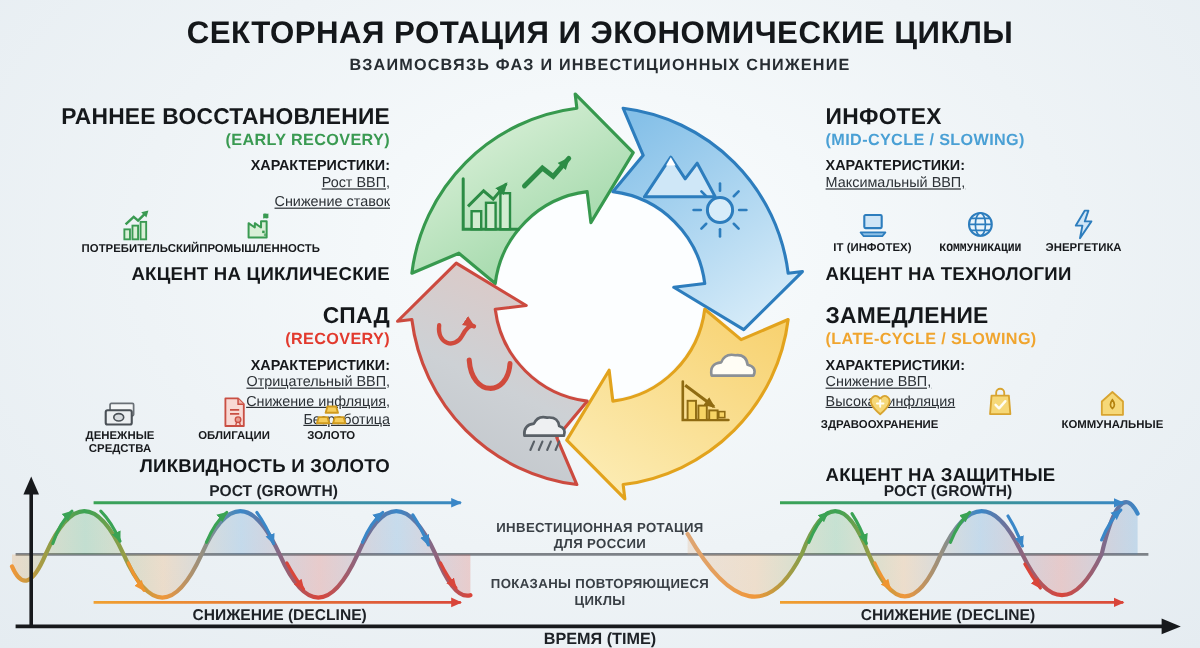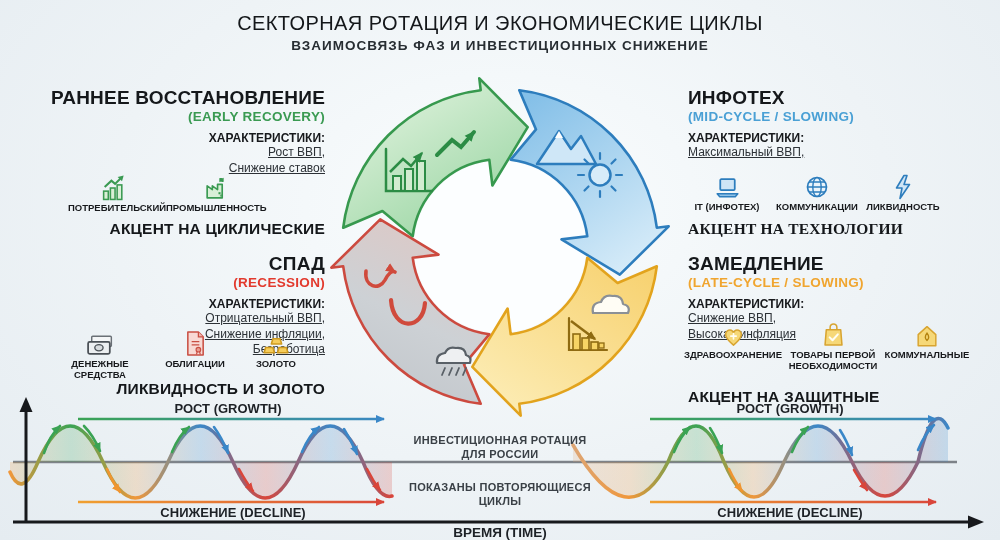--- a/index.html
+++ b/index.html
@@ -5,21 +5,21 @@
   html,body{margin:0;padding:0;}
   .stage{
     position:relative;width:1000px;height:540px;overflow:hidden;
     font-family:"Liberation Sans",sans-serif;
     background:radial-gradient(ellipse at 50% 38%, #fafdfe 0%, #eef3f6 55%, #e5ecf1 100%);
     color:#15181b;
   }
   .abs{position:absolute;}
   
   .hdr{left:0;top:12px;width:1000px;text-align:center;}
-  .hdr h1{margin:0;font-size:20px;font-weight:normal;letter-spacing:.4px;color:#14171a;}
+  .hdr h1{margin:0;font-size:26px;font-weight:bold;letter-spacing:.4px;color:#14171a;}
   .hdr .sub{margin-top:3px;font-size:13.5px;font-weight:bold;letter-spacing:1px;color:#272d32;}
   
   .phase h2{margin:0;font-size:19px;font-weight:bold;letter-spacing:.2px;line-height:1.05;}
   .phase .psub{font-size:13.5px;font-weight:bold;letter-spacing:.3px;margin-top:1px;}
   .phase .chlbl{font-size:12px;font-weight:bold;margin-top:7px;color:#17191c;}
   .phase .ch{font-size:12px;color:#2c3136;line-height:1.3;text-decoration:underline;}
   .ta-r{text-align:right;} .ta-l{text-align:left;}
   .sub-early{color:var(--green,#3a9a52);}
   .sub-mid{color:var(--light_blue,#4aa0d5);}
   .sub-rec{color:var(--red,#e23a2e);}
@@ -192,42 +192,42 @@
     <div class="ch">Максимальный ВВП,</div>
   </section>
 
   <div class="sector" style="left:682px;top:176px;width:90px;">
     <svg width="29" height="24" viewBox="0 0 28 22" style="margin:0 auto;">
       <rect x="7" y="2.5" width="14" height="10.5" rx="1" fill="#cfe5f6" stroke="#2d7dbd" stroke-width="1.7"></rect>
       <path d="M4 16.5 H24 L21.5 19.5 H6.5 Z" fill="#8fc1e6" stroke="#2d7dbd" stroke-width="1.4" stroke-linejoin="round"></path>
     </svg>
     <div class="lbl nowrap">IT (ИНФОТЕХ)</div>
   </div>
-  <div class="sector" style="left:772px;top:174px;width:90px;">
+  <div class="sector" style="left:772px;top:174px;width:90px;font-family:Liberation Mono, monospace;">
     <svg width="26" height="26" viewBox="0 0 26 26" style="margin:0 auto;">
       <circle cx="13" cy="13" r="9.5" fill="#eaf4fb" stroke="#2d7dbd" stroke-width="1.7"></circle>
       <ellipse cx="13" cy="13" rx="4.2" ry="9.5" fill="none" stroke="#2d7dbd" stroke-width="1.4"></ellipse>
       <path d="M3.6 13 H22.4 M5.1 8 H20.9 M5.1 18 H20.9" stroke="#2d7dbd" stroke-width="1.4" fill="none"></path>
     </svg>
     <div class="lbl nowrap">КОММУНИКАЦИИ</div>
   </div>
   <div class="sector" style="left:858px;top:174px;width:90px;">
     <svg width="26" height="26" viewBox="0 0 26 26" style="margin:0 auto;">
       <polygon points="14,1.5 6.5,14 12,14 10,24.5 19.5,10.5 14,10.5 17,1.5" fill="#cfe5f6" stroke="#2d7dbd" stroke-width="1.6" stroke-linejoin="round"></polygon>
     </svg>
-    <div class="lbl nowrap">ЛИКВИДНОСТЬ</div>
-  </div>
-  <div class="accent ta-l" style="left:688px;top:220px;width:300px;font-family:Liberation Serif, serif;">АКЦЕНТ НА ТЕХНОЛОГИИ</div>
+    <div class="lbl nowrap">ЭНЕРГЕТИКА</div>
+  </div>
+  <div class="accent ta-l" style="left:688px;top:220px;width:300px;">АКЦЕНТ НА ТЕХНОЛОГИИ</div>
 
   <section class="abs phase ta-r" style="left:30px;top:254px;width:295px;">
     <h2>СПАД</h2>
-    <div class="psub sub-rec">(RECESSION)</div>
+    <div class="psub sub-rec">(RECOVERY)</div>
     <div class="chlbl">ХАРАКТЕРИСТИКИ:</div>
     <div class="ch">Отрицательный ВВП,</div>
-    <div class="ch">Снижение инфляции,</div>
+    <div class="ch">Снижение инфляция,</div>
     <div class="ch">Безработица</div>
   </section>
 
   <div class="sector" style="left:63px;top:334px;width:74px;">
     <svg width="31" height="23" viewBox="0 0 30 22" style="margin:0 auto;">
       <rect x="6.5" y="2" width="19" height="10" rx="1" fill="#f4f6f7" stroke="#6a7076" stroke-width="1.4"></rect>
       <rect x="3" y="7.5" width="21" height="11.5" rx="1.5" fill="#eceff1" stroke="#4a5056" stroke-width="1.7"></rect>
       <ellipse cx="13.5" cy="13.2" rx="4" ry="3" fill="#d7dbde" stroke="#4a5056" stroke-width="1.3"></ellipse>
     </svg>
     <div class="lbl">ДЕНЕЖНЫЕ СРЕДСТВА</div>
@@ -268,21 +268,20 @@
       <path d="M14 10.5 V16 M11.2 13.2 H16.8" stroke="#fffdf2" stroke-width="1.7" stroke-linecap="round"></path>
     </svg>
     <div class="lbl nowrap">ЗДРАВООХРАНЕНИЕ</div>
   </div>
   <div class="sector" style="left:778px;top:321px;width:110px;">
     <svg width="25" height="27" viewBox="0 0 26 28" style="margin:0 auto;">
       <path d="M5.5 9 H20.5 L21.8 25 H4.2 Z" fill="#f6d878" stroke="#d8a430" stroke-width="1.6" stroke-linejoin="round"></path>
       <path d="M9.5 9 V6.5 A3.5 3.5 0 0 1 16.5 6.5 V9" fill="none" stroke="#d8a430" stroke-width="1.6"></path>
       <path d="M9 17 L12 20 L17.5 13.8" fill="none" stroke="#fffdf2" stroke-width="2.1" stroke-linecap="round" stroke-linejoin="round"></path>
     </svg>
-    <div class="lbl">ТОВАРЫ ПЕРВОЙ НЕОБХОДИМОСТИ</div>
   </div>
   <div class="sector" style="left:875px;top:323px;width:104px;">
     <svg width="26" height="25" viewBox="0 0 28 26" style="margin:0 auto;">
       <path d="M4.5 12 L14 3.5 L23.5 12 V24 H4.5 Z" fill="#f6d878" stroke="#d8a430" stroke-width="1.6" stroke-linejoin="round"></path>
       <path d="M14 10.5 C11.6 13.5 11.6 16.5 14 18.3 C16.4 16.5 16.4 13.5 14 10.5 Z" fill="none" stroke="#b5830f" stroke-width="1.5"></path>
     </svg>
     <div class="lbl nowrap">КОММУНАЛЬНЫЕ</div>
   </div>
   <div class="accent ta-l" style="left:688px;top:388px;width:300px;">АКЦЕНТ НА ЗАЩИТНЫЕ</div>
 

